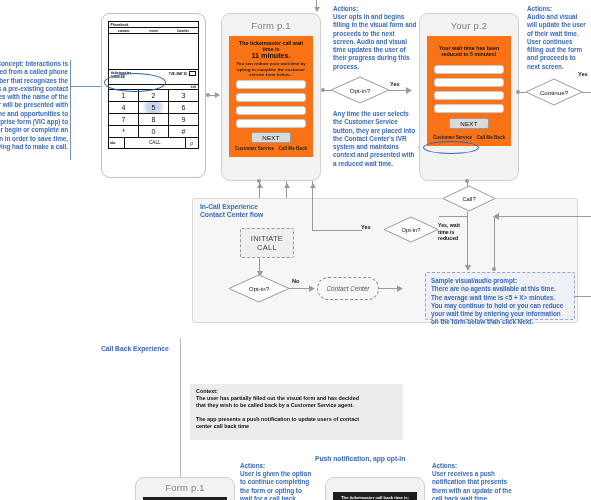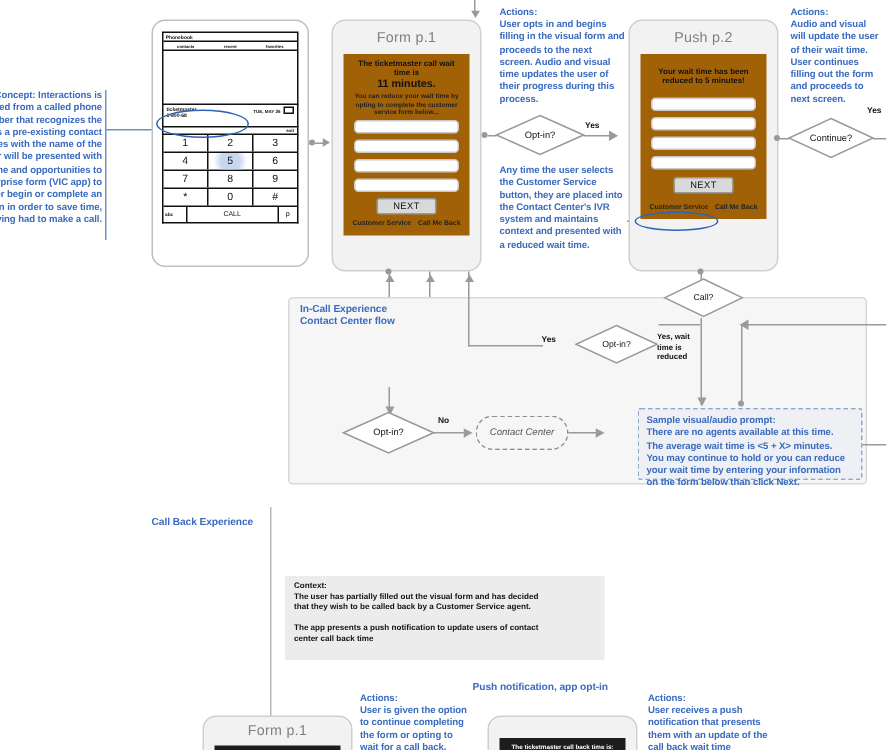--- a/index.html
+++ b/index.html
@@ -34,21 +34,21 @@
     border: 1.2px solid #cfcfcf;
     border-radius: 9px;
   }
   .panel-title {
     text-align: center;
     color: #808080;
     font-size: 9.5px;
     letter-spacing: 0.2px;
   }
   .form-body {
-    background: #a16207;
+    background: #f97316;
     margin: 0 7px;
   }
   .form-head {
     text-align:center;
     font-size: 5.3px;
     font-weight: bold;
     color: #111;
     line-height: 6.4px;
     padding: 4px 5px 2px 5px;
   }
@@ -299,21 +299,21 @@
   <div class="abs hline" style="left:389px; top:90px; width:22px;"></div>
   <svg class="abs" style="left:406px; top:86px;" width="9" height="9" viewBox="0 0 9 9">
       <path d="M0 1 L6 4.5 L0 8 Z" fill="#9a9a9a"></path>
     </svg>
   <div class="abs flow-lbl" style="left:390px; top:81px;">Yes</div>
 
   <div class="abs anno" style="left:333px; top:110px; width:86px;">Any time the user selects the Customer Service button, they are placed into the Contact Center's IVR system and maintains context and presented with a reduced wait time.</div>
   <div class="abs bline" style="left:418px; top:147px; width:16px; height:1.2px;"></div>
 
   <div class="abs screen-panel" style="left:419px; top:13px; width:100px; height:168px;">
-    <div class="panel-title" style="margin-top:6px;">Push p.2</div>
+    <div class="panel-title" style="margin-top:6px;">Your p.2</div>
     <div class="form-body" style="margin-top:5px;padding-bottom:3px;">
       <div class="form-head" style="padding-top:9px;padding-bottom:7px;">Your wait time has been reduced to 5 minutes!</div>
       <div class="finput"></div>
       <div class="finput"></div>
       <div class="finput"></div>
       <div class="finput"></div>
       <div class="next-btn" style="margin-top:5px;">NEXT</div>
       <div class="foot-row" style="padding-top:3px;">
         <span>Customer Service</span>
         <span>Call Me Back</span>
@@ -350,20 +350,23 @@
 
   <div class="abs dot" style="left:465px; top:179px;"></div>
   <div class="abs vline" style="left:467px; top:181px; height:31px;"></div>
 
   <div class="abs section-box" style="left:192px; top:198px; width:386px; height:125px;"></div>
   <div class="abs" style="left:200px; top:203px;">
     <div class="anno" style="font-size:6.8px;">In-Call Experience</div>
     <div class="anno" style="font-size:6.8px;">Contact Center flow</div>
   </div>
 
+  <div class="abs proc-box" style="left:240px; top:228px; width:54px; height:30px;">
+    <span>INITIATE CALL</span>
+  </div>
   <div class="abs vline" style="left:259px; top:258px; height:18px;"></div>
   <svg class="abs" style="left:256px; top:270px;" width="8" height="9" viewBox="0 0 8 9">
       <path d="M1 1 L7 1 L4 7 Z" fill="#9a9a9a"></path>
     </svg>
 
   <div class="abs" style="left:228px; top:274px; width:62px; height:29px;">
     <svg width="62" height="29" viewBox="0 0 62 29">
       <polygon points="31,1 61,14.5 31,28 1,14.5" fill="#ffffff" stroke="#9a9a9a" stroke-width="1"></polygon>
     </svg>
     <div class="diamond-lbl">Opt-in?</div>

